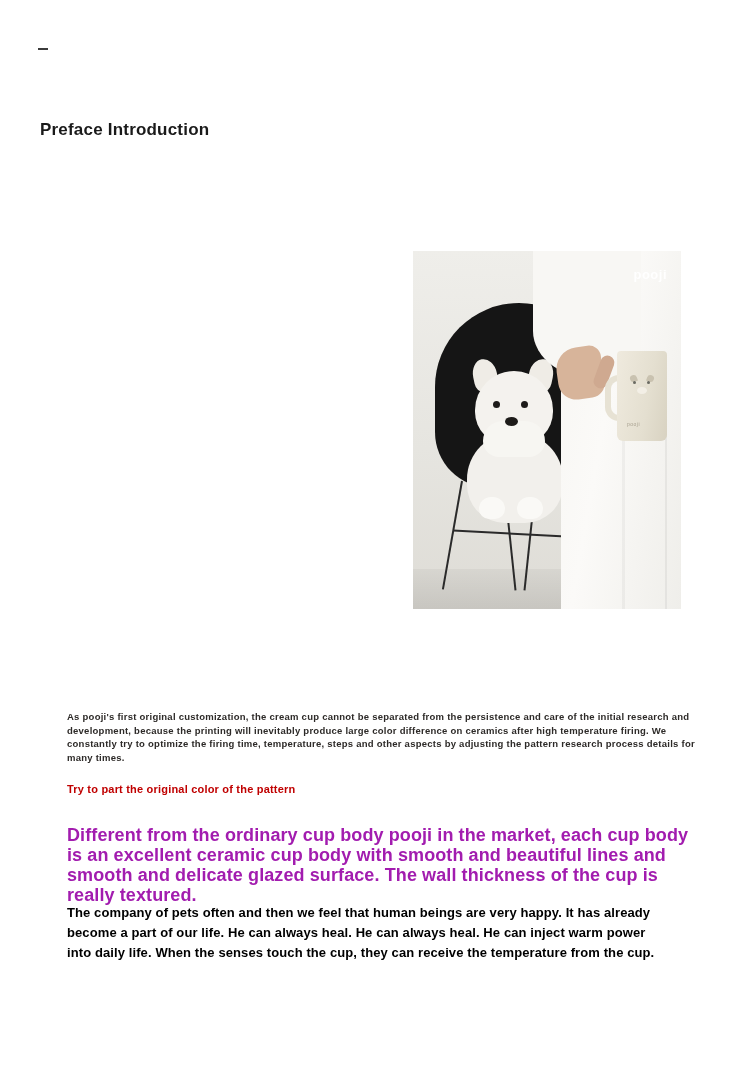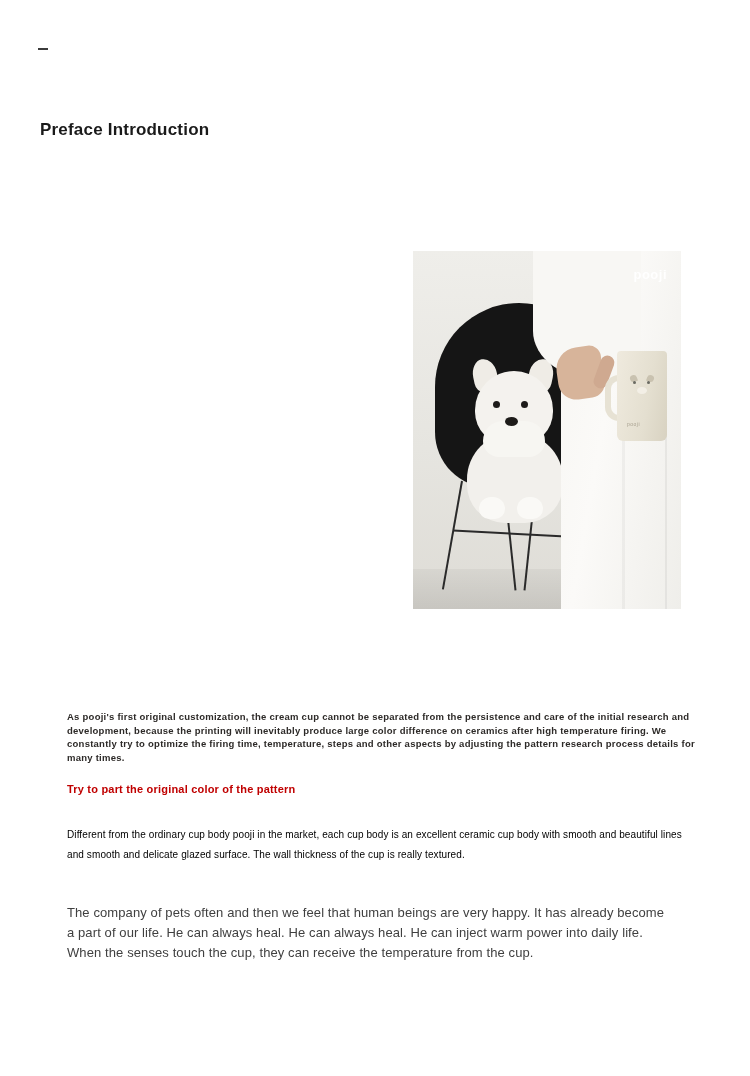--- a/index.html
+++ b/index.html
@@ -324,36 +324,36 @@
     line-height: 15px;
     font-weight: bold;
     letter-spacing: 0.2px;
     color: #c00000;
   }
   .para-brown {
     position: absolute;
     left: 67px;
     top: 825px;
     width: 630px;
-    font-size: 10px;
+    font-size: 18px;
     line-height: 20px;
-    font-weight: normal;
+    font-weight: bold;
     letter-spacing: 0.1px;
-    color: #000000;
+    color: #a21caf;
   }
   .para-dark {
     position: absolute;
     left: 67px;
     top: 903px;
     width: 600px;
     font-size: 13px;
     line-height: 20px;
-    font-weight: normal;
+    font-weight: bold;
     letter-spacing: 0.1px;
-    color: #404040;
+    color: #000000;
   }
 </style>
 </head>
 <body>
 
 <div class="page">
 
   <div class="dash"></div>
 
   <div class="section-title">Preface Introduction</div>

